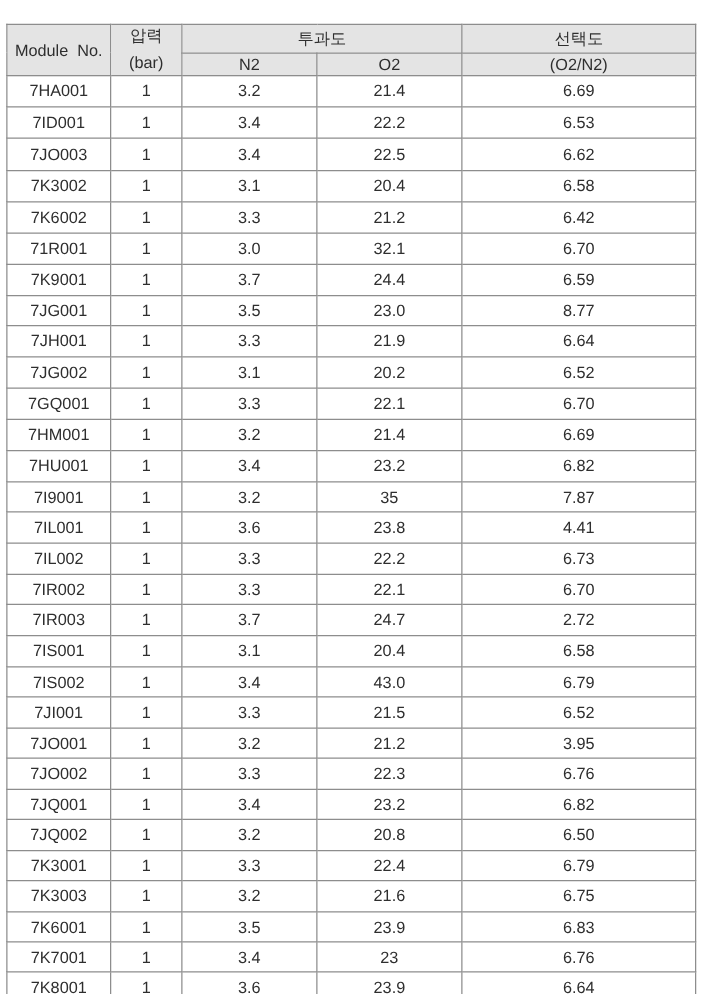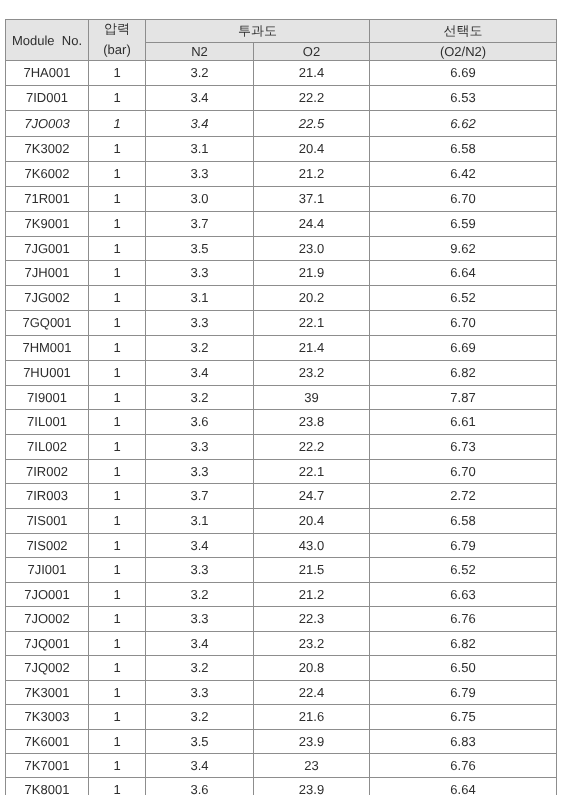--- a/index.html
+++ b/index.html
@@ -74,21 +74,21 @@
   tbody tr:nth-child(13) td,
   tbody tr:nth-child(15) td,
   tbody tr:nth-child(16) td,
   tbody tr:nth-child(18) td,
   tbody tr:nth-child(19) td,
   tbody tr:nth-child(21) td,
   tbody tr:nth-child(23) td,
   tbody tr:nth-child(25) td,
   tbody tr:nth-child(27) td,
   tbody tr:nth-child(30) td { height: 25px; }
-  tbody tr:nth-child(3) td { height: 26px; font-style: italic; }
+  tbody tr:nth-child(3) td { height: 26px; }
 </style>
 </head>
 <body>
 
 <div class="sheet">
   <table class="data">
     <colgroup>
       <col style="width:83px">
       <col style="width:57px">
       <col style="width:108px">
@@ -146,36 +146,36 @@
           <td class="c0">7K6002</td>
           <td class="c1">1</td>
           <td class="c2">3.3</td>
           <td class="c3">21.2</td>
           <td class="c4">6.42</td>
         </tr>
       <tr>
           <td class="c0">71R001</td>
           <td class="c1">1</td>
           <td class="c2">3.0</td>
-          <td class="c3">37.1</td>
+          <td class="c3">32.1</td>
           <td class="c4">6.70</td>
         </tr>
       <tr>
           <td class="c0">7K9001</td>
           <td class="c1">1</td>
           <td class="c2">3.7</td>
           <td class="c3">24.4</td>
           <td class="c4">6.59</td>
         </tr>
       <tr>
           <td class="c0">7JG001</td>
           <td class="c1">1</td>
           <td class="c2">3.5</td>
           <td class="c3">23.0</td>
-          <td class="c4">9.62</td>
+          <td class="c4">8.77</td>
         </tr>
       <tr>
           <td class="c0">7JH001</td>
           <td class="c1">1</td>
           <td class="c2">3.3</td>
           <td class="c3">21.9</td>
           <td class="c4">6.64</td>
         </tr>
       <tr>
           <td class="c0">7JG002</td>
@@ -202,29 +202,29 @@
           <td class="c0">7HU001</td>
           <td class="c1">1</td>
           <td class="c2">3.4</td>
           <td class="c3">23.2</td>
           <td class="c4">6.82</td>
         </tr>
       <tr>
           <td class="c0">7I9001</td>
           <td class="c1">1</td>
           <td class="c2">3.2</td>
-          <td class="c3">39</td>
+          <td class="c3">35</td>
           <td class="c4">7.87</td>
         </tr>
       <tr>
           <td class="c0">7IL001</td>
           <td class="c1">1</td>
           <td class="c2">3.6</td>
           <td class="c3">23.8</td>
-          <td class="c4">6.61</td>
+          <td class="c4">4.41</td>
         </tr>
       <tr>
           <td class="c0">7IL002</td>
           <td class="c1">1</td>
           <td class="c2">3.3</td>
           <td class="c3">22.2</td>
           <td class="c4">6.73</td>
         </tr>
       <tr>
           <td class="c0">7IR002</td>
@@ -259,21 +259,21 @@
           <td class="c1">1</td>
           <td class="c2">3.3</td>
           <td class="c3">21.5</td>
           <td class="c4">6.52</td>
         </tr>
       <tr>
           <td class="c0">7JO001</td>
           <td class="c1">1</td>
           <td class="c2">3.2</td>
           <td class="c3">21.2</td>
-          <td class="c4">6.63</td>
+          <td class="c4">3.95</td>
         </tr>
       <tr>
           <td class="c0">7JO002</td>
           <td class="c1">1</td>
           <td class="c2">3.3</td>
           <td class="c3">22.3</td>
           <td class="c4">6.76</td>
         </tr>
       <tr>
           <td class="c0">7JQ001</td>

